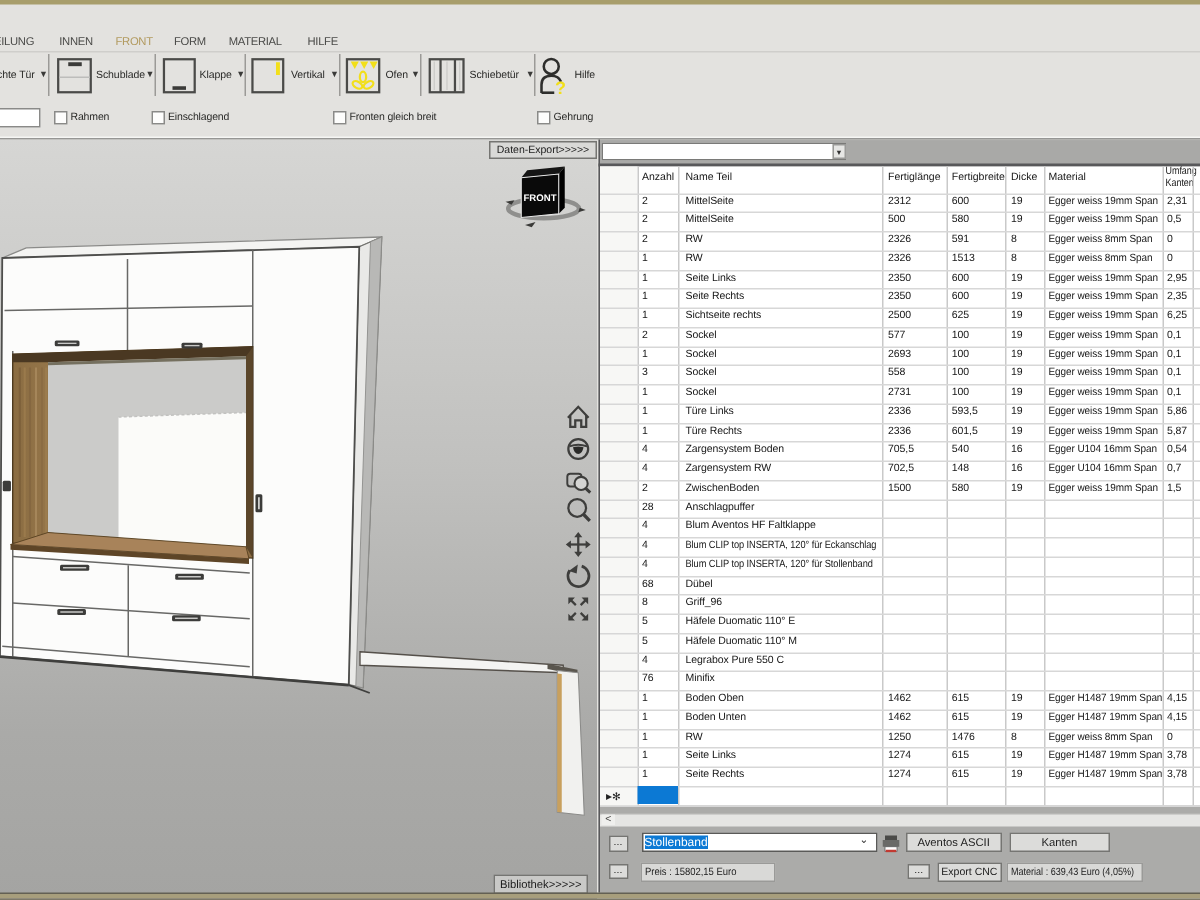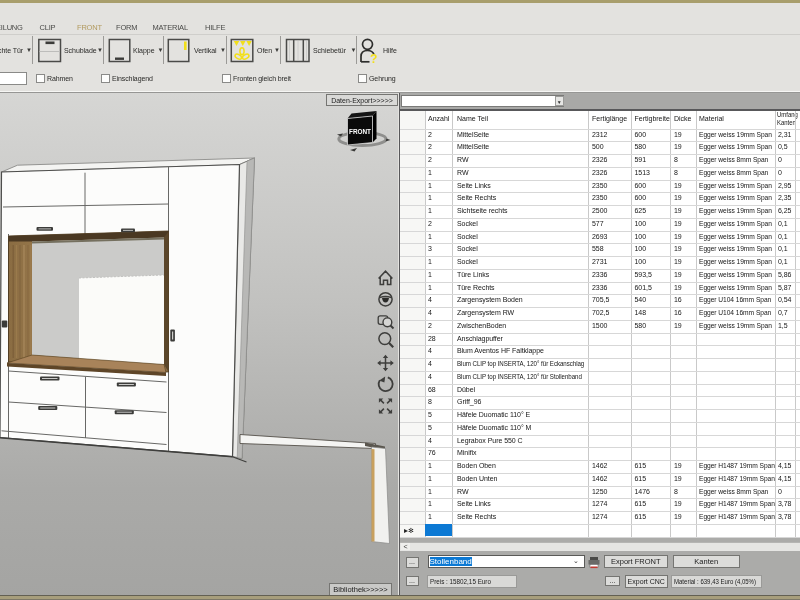--- a/index.html
+++ b/index.html
@@ -16,21 +16,21 @@
 #tbl .ct{position:absolute;font-size:7px;letter-spacing:-0.05px;color:#161616;white-space:nowrap;transform-origin:0 0}
 #scene{position:absolute;left:0;top:93px}
 #cube{position:absolute;left:330px;top:106px}
 #nav{position:absolute;left:374px;top:263px}
 .btn{position:absolute;background:#dcdcda;border:1px solid #757572;font-size:7.5px;color:#1c1c1c;text-align:center;white-space:nowrap}
 .fld{position:absolute;background:#d7d7d5;border:1px solid #9a9a98;font-size:7px;color:#1c1c1c;white-space:nowrap;overflow:hidden}
 </style></head><body>
 <div class="abs" style="left:0;top:0;width:800px;height:2.5px;background:#a89e6c"></div>
 <div id="menu">
     <span style="left:-4px">EILUNG</span>
-    <span style="left:39.5px">CLIP</span>
+    <span style="left:39.5px">INNEN</span>
     <span style="left:77px;color:#b29a5f">FRONT</span>
     <span style="left:116px">FORM</span>
     <span style="left:152.5px">MATERIAL</span>
     <span style="left:205px">HILFE</span>
   </div>
 <div class="abs" style="left:0;top:33.5px;width:800px;height:1px;background:#cfcecb"></div>
 <svg id="tbar" width="400" height="66" viewBox="0 0 400 66" style="position:absolute;left:0;top:0">
 <line x1="32.5" y1="36" x2="32.5" y2="64" stroke="#9b9a97" stroke-width="1"></line>
 <line x1="103.5" y1="36" x2="103.5" y2="64" stroke="#9b9a97" stroke-width="1"></line>
 <line x1="163.5" y1="36" x2="163.5" y2="64" stroke="#9b9a97" stroke-width="1"></line>
@@ -428,21 +428,21 @@
 <div class="btn" style="left:405.5px;top:557px;width:13px;height:10.5px;line-height:8px;font-size:7px">...</div>
 <div class="abs" style="left:427.5px;top:555px;width:157.5px;height:13px;background:#fff;border:1px solid #5a5a58"></div>
 <div class="abs" style="left:429.5px;top:557px;width:42px;height:9px;background:#0c79d4;color:#fff;font-size:8px;line-height:9px">Stollenband</div>
 <div class="abs" style="left:573px;top:556px;width:10px;height:10px;color:#333;font-size:7px;line-height:10px">⌄</div>
 <svg class="abs" style="left:588px;top:555.5px" width="12" height="13" viewBox="0 0 12 13">
     <rect x="2" y="1" width="8" height="3" fill="#4a4a48"></rect>
     <rect x="0.5" y="4" width="11" height="4.5" fill="#6a6a68"></rect>
     <rect x="2" y="8.5" width="8" height="3" fill="#fff" stroke="#555" stroke-width="0.5"></rect>
     <rect x="2.5" y="10.5" width="7" height="1.6" fill="#c23a32"></rect>
   </svg>
-<div class="btn" style="left:603.5px;top:554.5px;width:64.5px;height:13.5px;line-height:12.5px">Export FRONT</div>
+<div class="btn" style="left:603.5px;top:554.5px;width:64.5px;height:13.5px;line-height:12.5px">Aventos ASCII</div>
 <div class="btn" style="left:672.5px;top:554.5px;width:67.5px;height:13.5px;line-height:12.5px">Kanten</div>
 <div class="btn" style="left:405.5px;top:575.5px;width:13px;height:10.5px;line-height:8px;font-size:7px">...</div>
 <div class="fld" style="left:427px;top:574.5px;width:90px;height:13px;line-height:12px;padding-left:2px;background:#d9d9d7"><span style="display:inline-block;transform:scaleX(0.9);transform-origin:0 0">Preis : 15802,15 Euro</span></div>
 <div class="btn" style="left:605px;top:575.5px;width:15px;height:10.5px;line-height:8px;font-size:7px">...</div>
 <div class="btn" style="left:625px;top:574.5px;width:42.5px;height:13px;line-height:12px;font-size:7px">Export CNC</div>
 <div class="fld" style="left:671px;top:574.5px;width:91px;height:13px;line-height:12px;padding-left:2px;background:#d9d9d7"><span style="display:inline-block;transform:scaleX(0.86);transform-origin:0 0;white-space:nowrap">Material : 639,43 Euro (4,05%)</span></div>
 <div class="abs" style="left:0;top:594.5px;width:800px;height:1.5px;background:#636053"></div>
 <div class="abs" style="left:0;top:596px;width:800px;height:3px;background:#a79e7c"></div>
 <div class="abs" style="left:0;top:599px;width:800px;height:1px;background:#7d7868"></div>
 </body></html>

